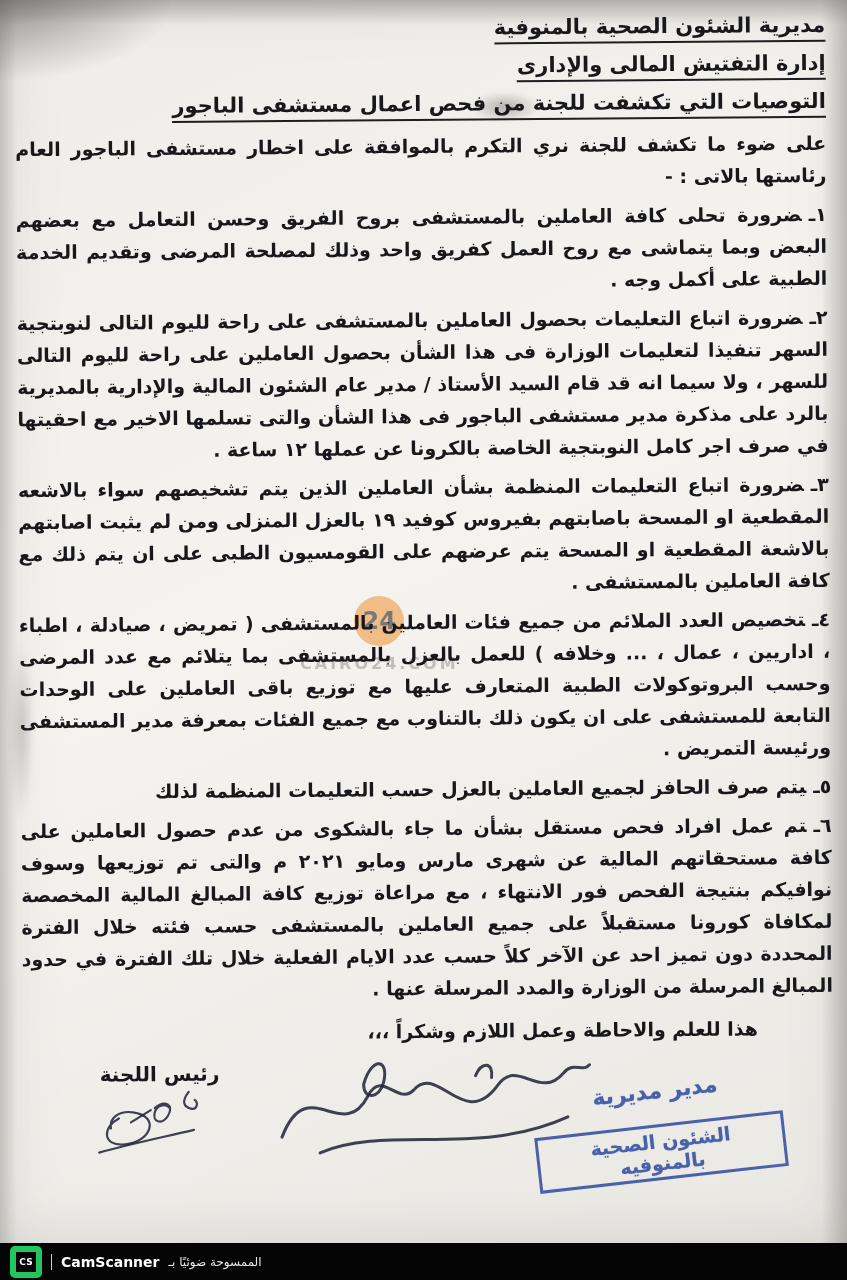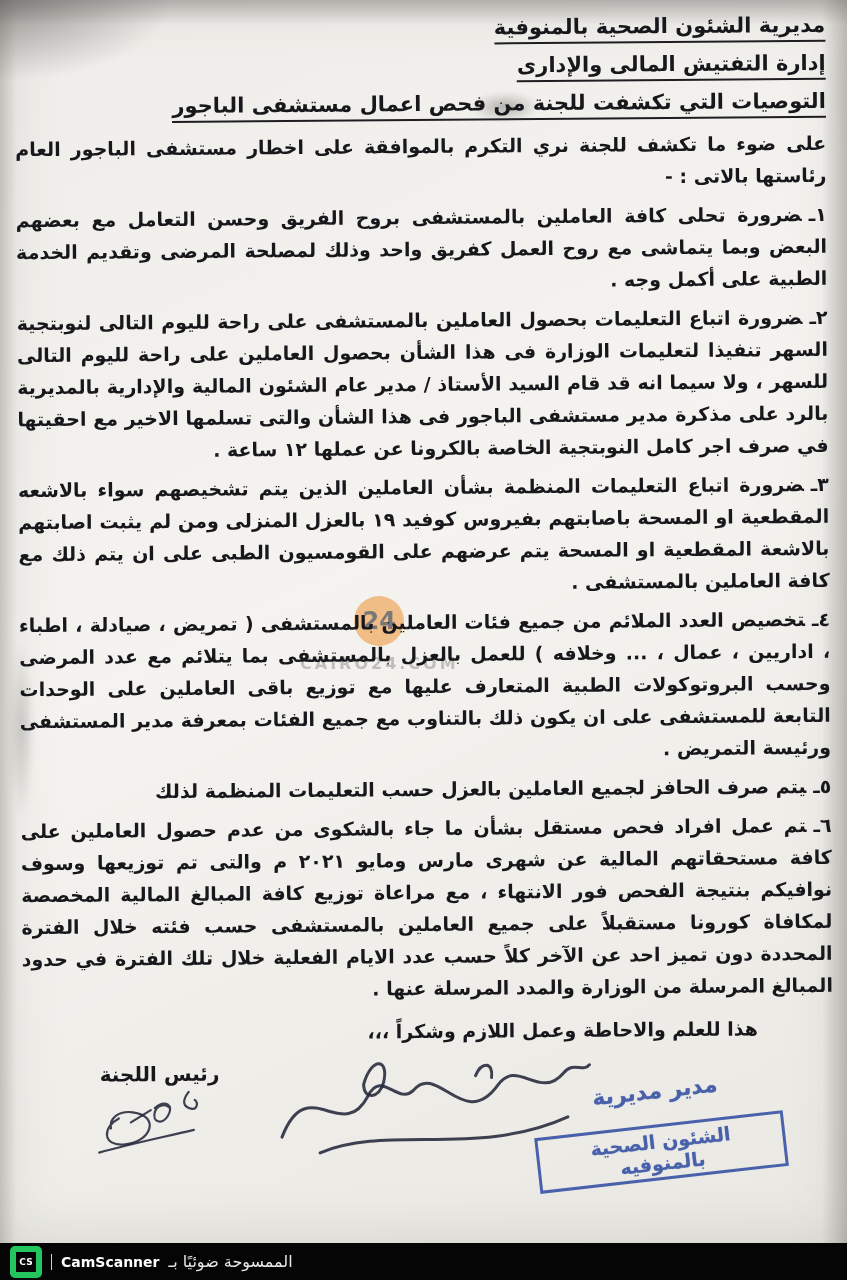--- a/index.html
+++ b/index.html
@@ -82,21 +82,21 @@
     position:absolute; left:0; right:0; bottom:0; height:37px; background:#050505;
     display:flex; align-items:center; padding:0 10px; gap:9px; color:#fff; z-index:3;
   }
   .cs-logo {
     width:20px; height:20px; border:6px solid #22c55e; border-radius:5px;
     display:flex; align-items:center; justify-content:center;
     font-size:9px; font-weight:bold; letter-spacing:0;
   }
   .cs-divider { width:1px; height:16px; background:#cfcfcf; }
   .cs-brand { font-size:14px; font-weight:bold;text-align:center; }
-  .cs-scanned { font-size:16px; color:#e8e8e8; direction:rtl; }
+  .cs-scanned { font-size:12px; color:#e8e8e8; direction:rtl; }
 </style>
 </head>
 <body>
 
 <div class="screen">
   <div class="paper">
 
     <div class="artifact corner-smudge"></div>
     <div class="artifact title-smudge"></div>
     <div class="artifact mid-smudge"></div>

